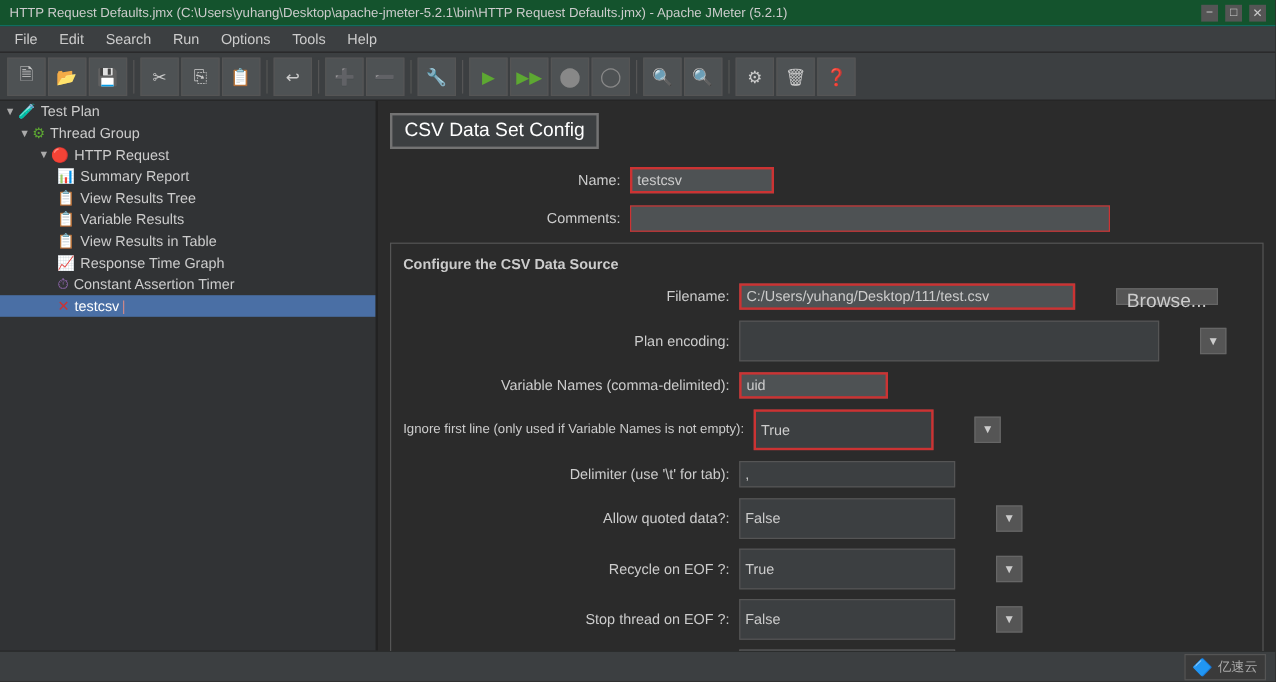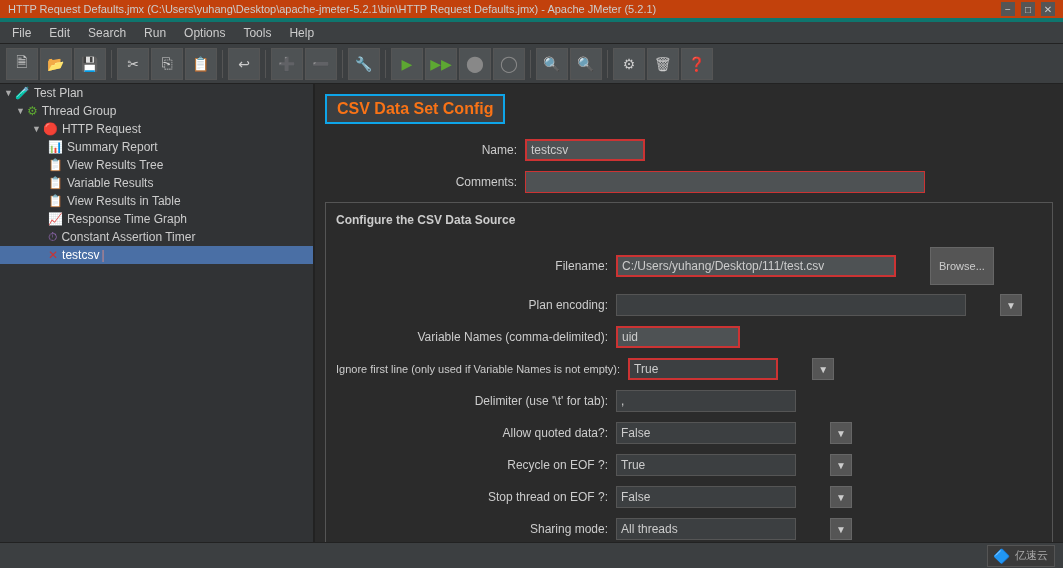--- a/index.html
+++ b/index.html
@@ -8,29 +8,29 @@
       font-size: 12px;
       background: #2b2b2b;
       color: #cccccc;
       width: 1063px;
       height: 568px;
       overflow: hidden;
     }
 
     
     .title-bar {
-      background: #c2410c;
+      background: #14532d;
       color: #cccccc;
       height: 22px;
       display: flex;
       align-items: center;
       justify-content: space-between;
       padding: 0 8px;
       font-size: 11px;
-      border-bottom: 4px solid #0f766e;
+      border-bottom: 1px solid #0f766e;
     }
     .title-bar-controls {
       display: flex;
       gap: 6px;
     }
     .title-bar-btn {
       width: 14px;
       height: 14px;
       background: #555;
       border: none;
@@ -129,24 +129,24 @@
     .right-panel {
       flex: 1;
       background: #2b2b2b;
       overflow-y: auto;
       overflow-x: auto;
       padding: 10px;
     }
 
     .panel-title {
       font-size: 16px;
-      font-weight: bold;
-      color: #f97316;
-      background: #3c3f41;
-      border: 2px solid #0ea5e9;
+      font-weight: normal;
+      color: #ffffff;
+      background: #3c3f41;
+      border: 2px solid #737373;
       display: inline-block;
       padding: 4px 10px;
       margin-bottom: 14px;
     }
 
     .form-row {
       display: flex;
       align-items: center;
       margin-bottom: 8px;
       min-height: 24px;
@@ -199,21 +199,21 @@
       display: flex;
       align-items: center;
       gap: 34px;
     }
     .dropdown-box {
       background: #3c3f41;
       border: 2px solid #cc3333;
       color: #cccccc;
       padding: 2px 4px;
       font-size: 12px;
-      height: 22px;
+      height: 34px;
       min-width: 150px;
       display: flex;
       align-items: center;
       justify-content: space-between;
     }
     .dropdown-box.normal-border {
       border: 1px solid #555;
     }
     .dropdown-btn {
       width: 22px;
@@ -227,22 +227,22 @@
       cursor: pointer;
       font-size: 10px;
     }
 
     .browse-btn {
       background: #555;
       border: 1px solid #666;
       color: #ccc;
       padding: 2px 8px;
       cursor: pointer;
-      font-size: 11px;
-      height: 38px;
+      font-size: 16px;
+      height: 14px;
     }
 
     
     .status-bar {
       height: 26px;
       background: #3c3f41;
       border-top: 1px solid #222;
       display: flex;
       align-items: center;
       padding: 0 8px;
@@ -263,21 +263,21 @@
 
     .configure-section {
       border: 1px solid #555;
       padding: 10px;
       margin-top: 6px;
     }
     .configure-title {
       font-size: 12px;
       font-weight: bold;
       color: #cccccc;
-      margin-bottom: 20px;
+      margin-bottom: 8px;
     }
   </style>
 </head>
 <body>
 
 <div class="title-bar">
   <span>HTTP Request Defaults.jmx (C:\Users\yuhang\Desktop\apache-jmeter-5.2.1\bin\HTTP Request Defaults.jmx) - Apache JMeter (5.2.1)</span>
   <div class="title-bar-controls">
     <button class="title-bar-btn">−</button>
     <button class="title-bar-btn">□</button>

